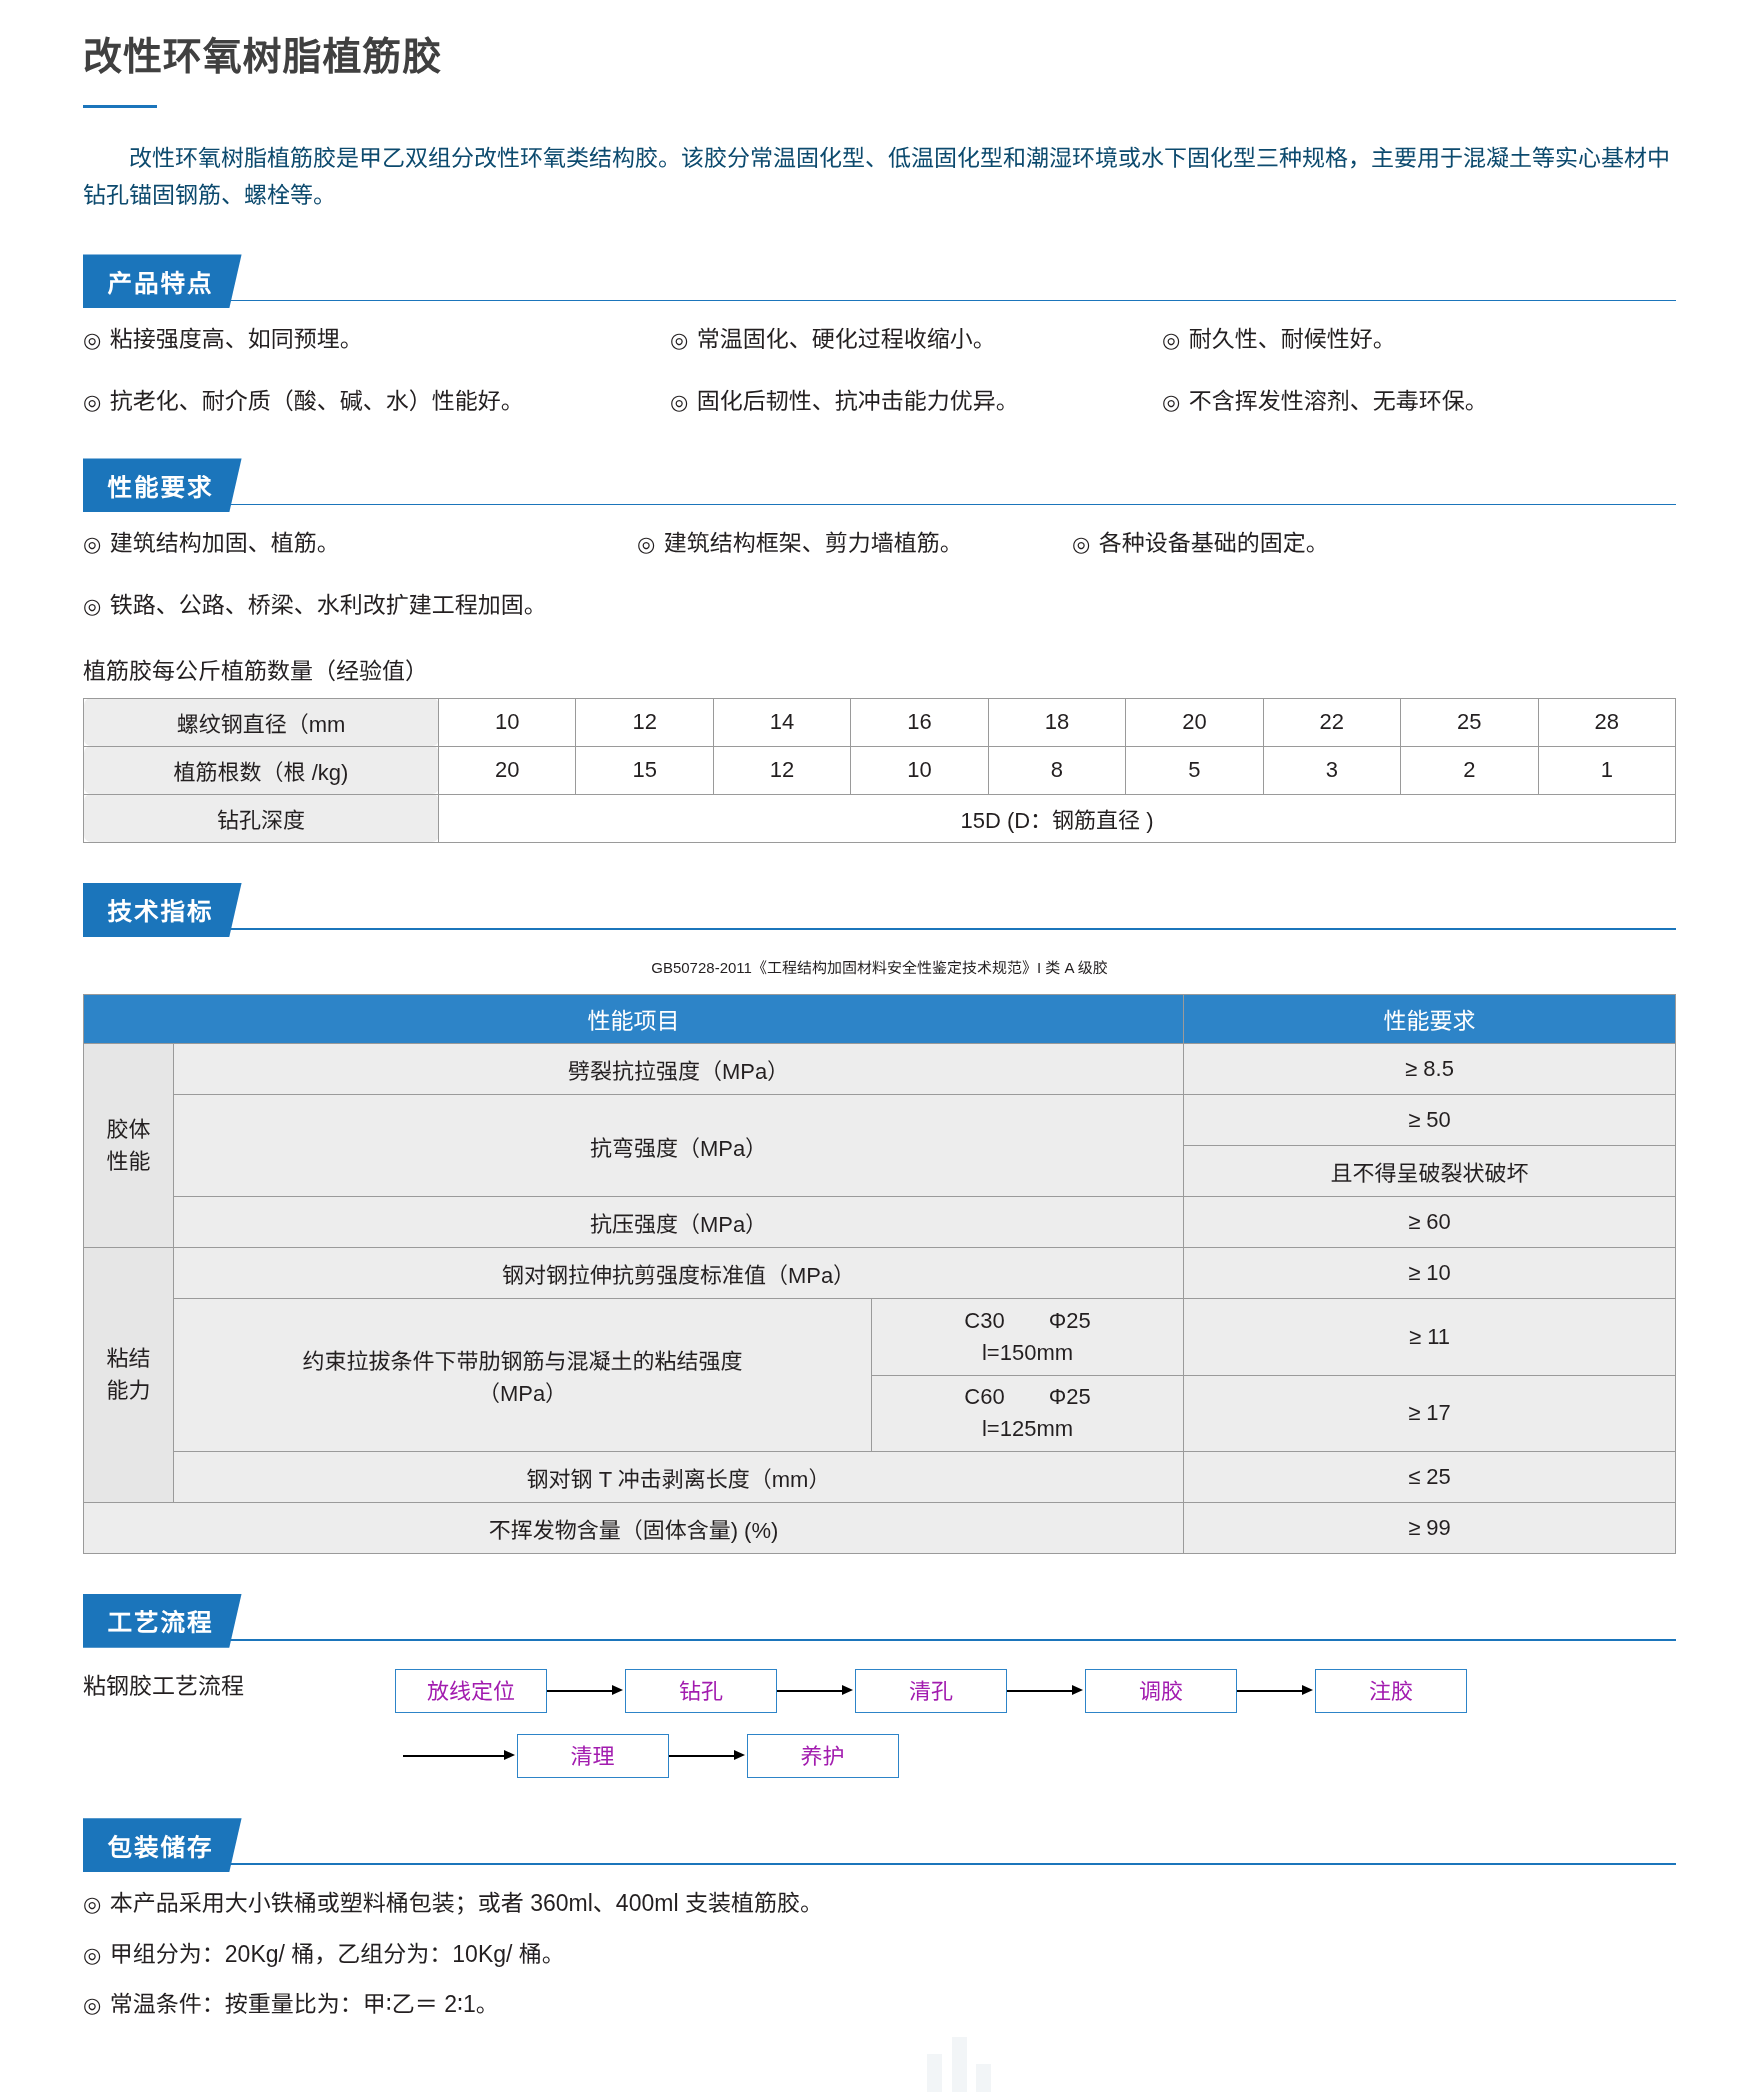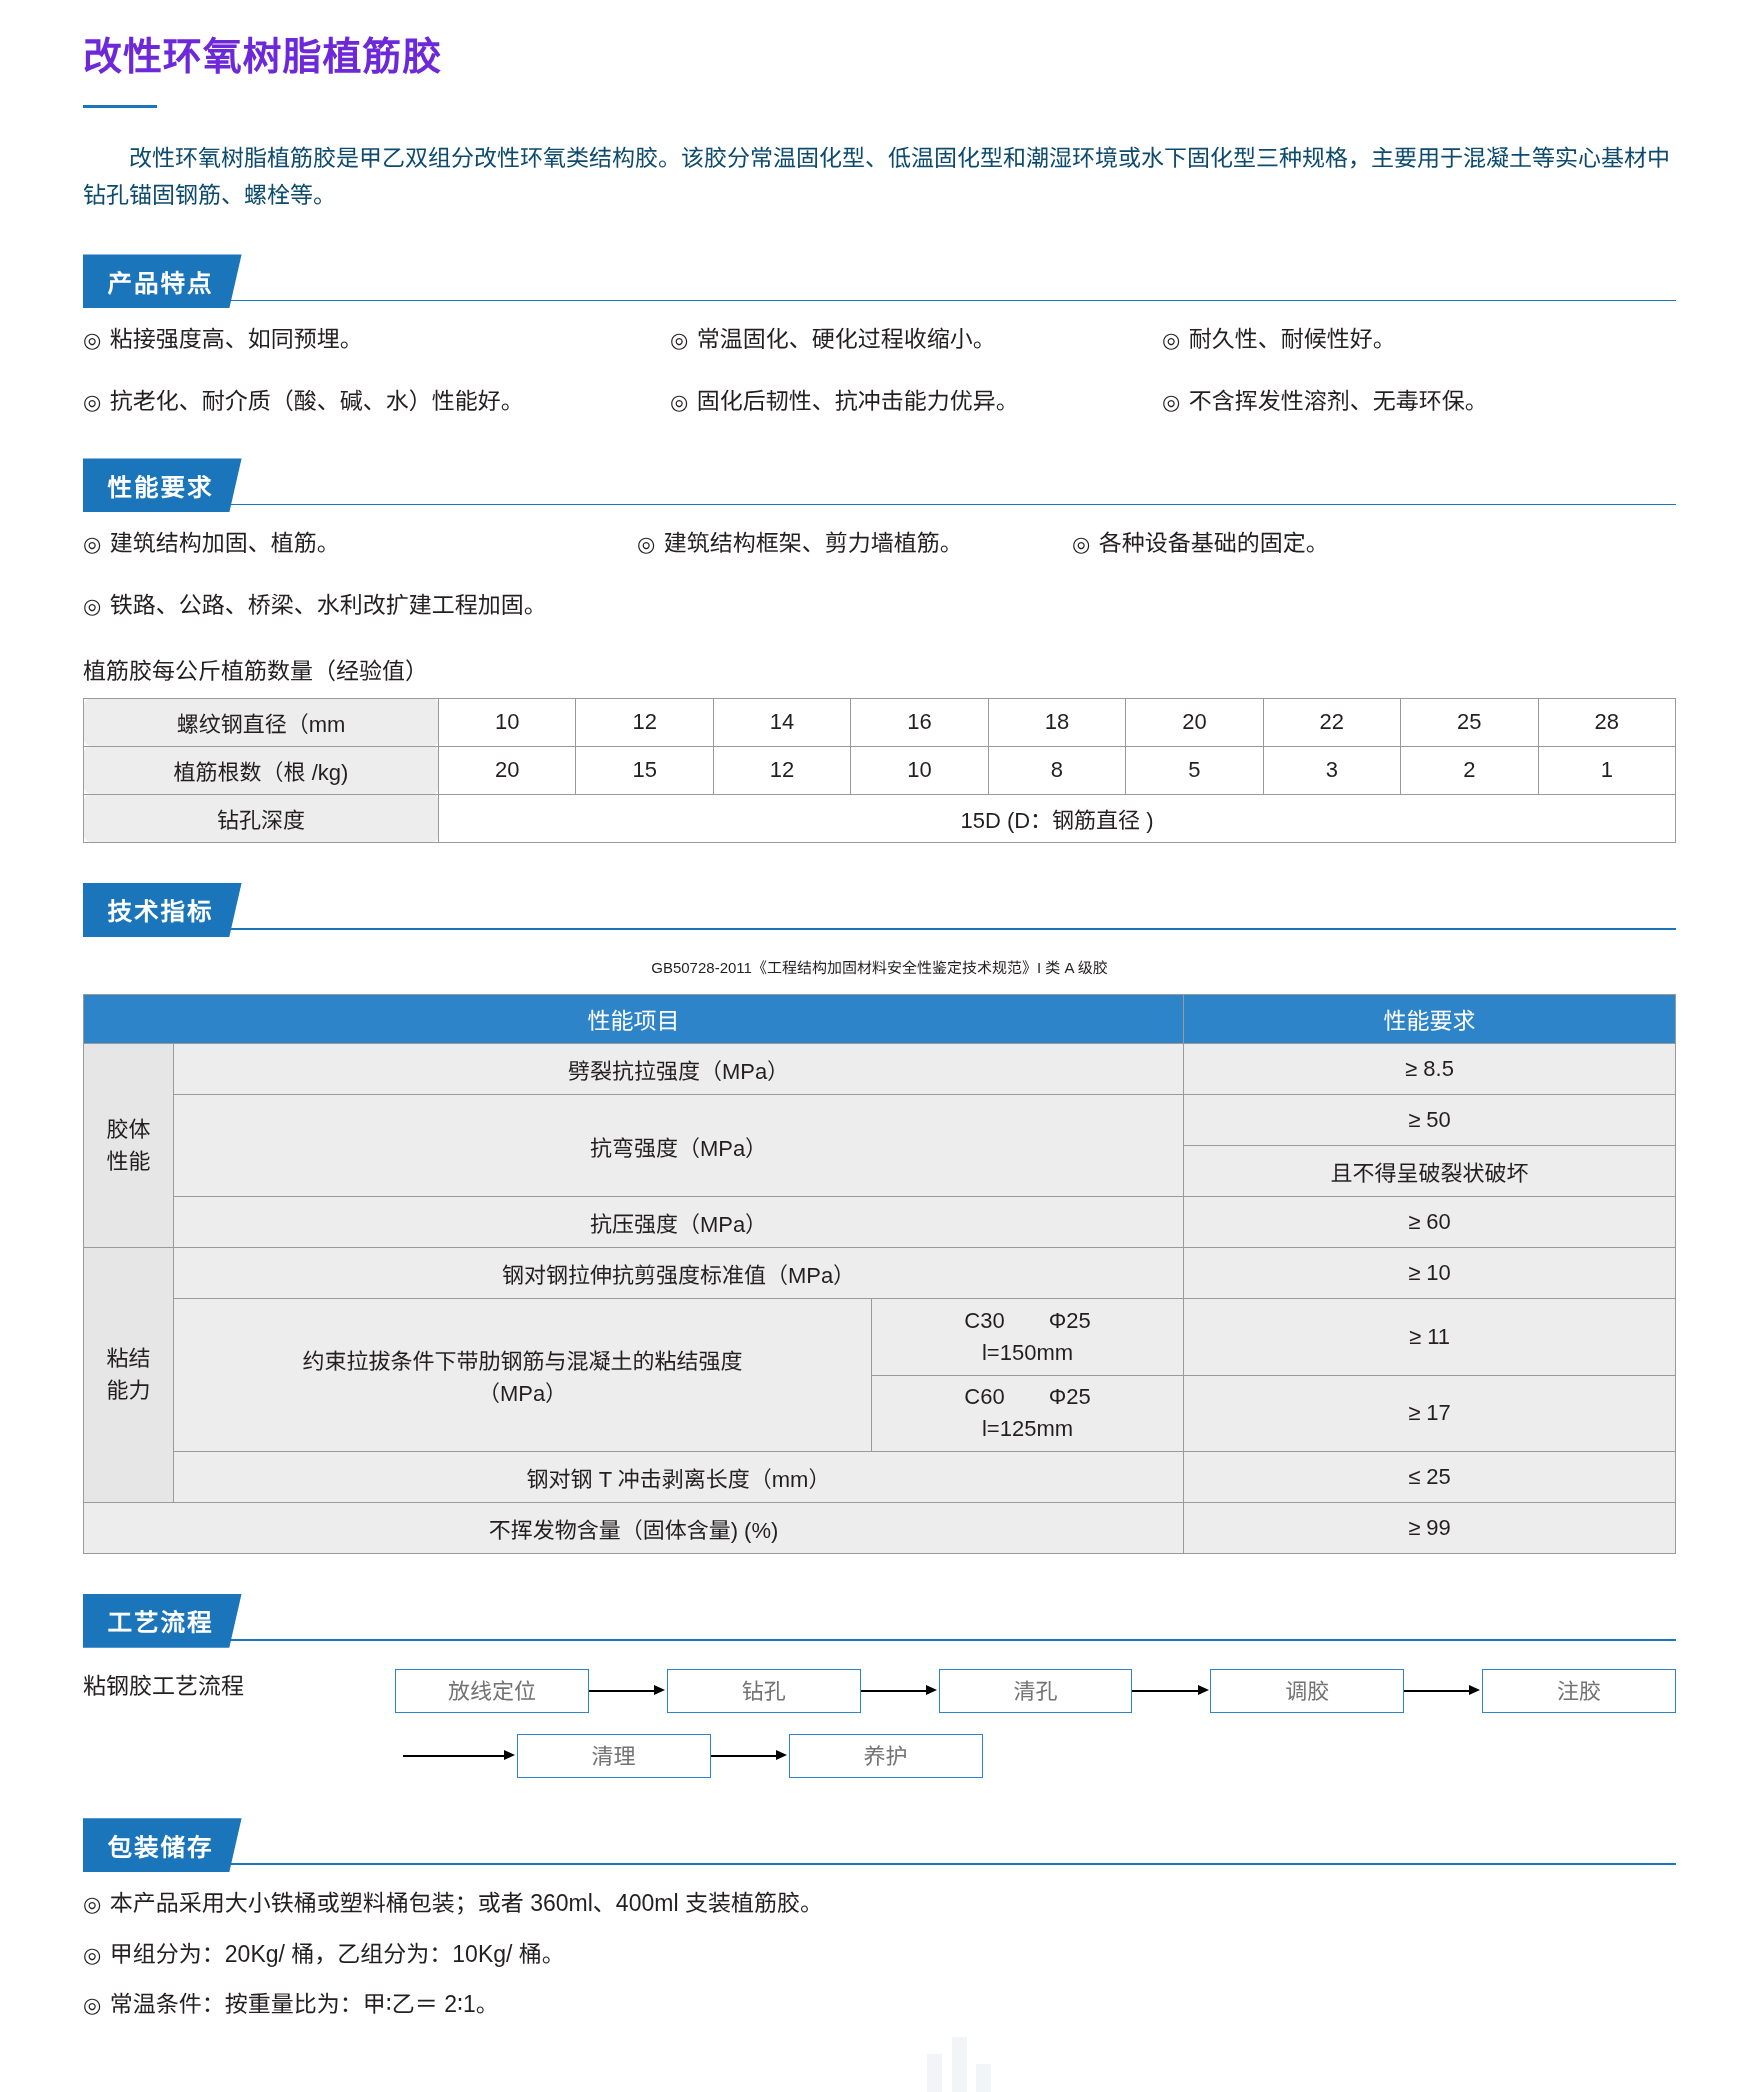--- a/index.html
+++ b/index.html
@@ -16,21 +16,21 @@
   }
   .page {
     width: 1759px;
     min-height: 2092px;
     padding: 0 83px;
     position: relative;
   }
 
   
   .doc-title {
-    color: #6d28d9;
+    color: #404040;
     font-size: 39px;
     font-weight: bold;
     letter-spacing: 0.9px;
     padding-top: 24.6px;
     margin: 0;
   }
   .title-rule {
     width: 74px;
     height: 2.8px;
     background: #1b75bb;
@@ -174,23 +174,23 @@
     margin-left: 312px;
   }
   .flow-row {
     display: flex;
     align-items: center;
     margin-bottom: 21px;
   }
   .flow-row.row2 { margin-left: 7.6px; }
   .flow-box {
     border: 0.9px solid #2d84c8;
-    color: #737373;
+    color: #a21caf;
     font-size: 22px;
-    width: 194px;
+    width: 152px;
     height: 44px;
     line-height: 43px;
     text-align: center;
     background: #ffffff;
   }
   .arrow {
     width: 78px;
     height: 13.2px;
     position: relative;
     flex: 0 0 auto;

